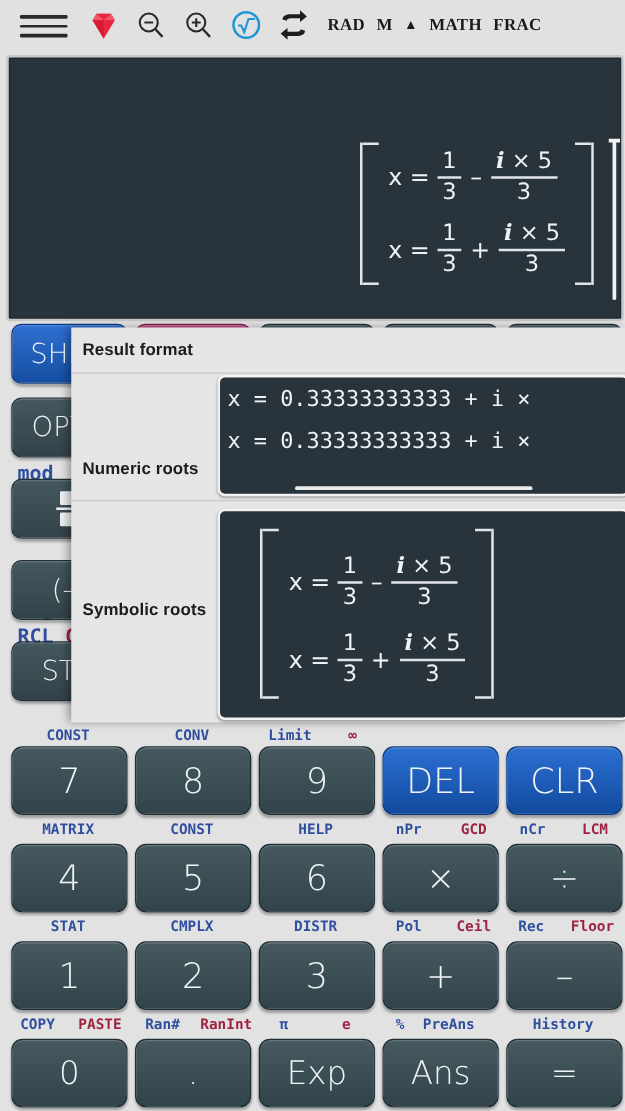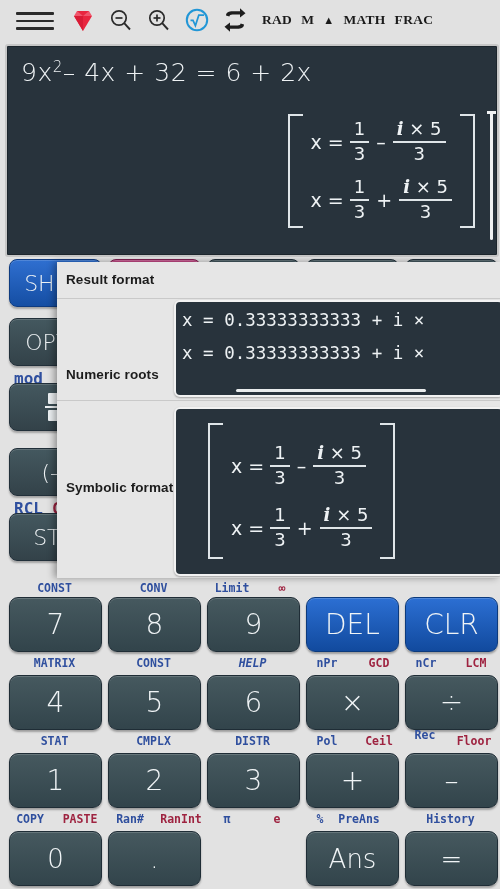--- a/index.html
+++ b/index.html
@@ -177,23 +177,20 @@
     <div class="statuses">
       <span>RAD</span>
       <span>M</span>
       <span class="tri">▲</span>
       <span>MATH</span>
       <span>FRAC</span>
     </div>
   </div>
 
   <div class="display">
-    <div class="expr">
-      <span>9x</span><sup>2</sup><span>– 4x + 32 = 6 + 2x</span>
-    </div>
 
     <div class="matrix-wrap">
       <div class="brk l"></div>
       <div class="rows">
         <div class="eqrow">
           <span class="lead">x =</span>
           <span class="frac">
             <span class="num">1</span>
             <span class="bar"></span>
             <span class="den">3</span>
@@ -261,21 +258,21 @@
     <div class="dlg-lbl" style="left:9px;top:105px;">Numeric roots</div>
     <div class="resbox" style="left:117px;top:38px;width:326px;height:93px;">
       <div class="num-line" style="position:absolute;left:6px;top:8px;">x = 0.33333333333 + i ×</div>
       <div class="num-line" style="position:absolute;left:6px;top:41px;">x = 0.33333333333 + i ×</div>
       <div class="hscroll" style="left:60px;bottom:3px;width:190px;"></div>
     </div>
 
     <div class="dlg-sep" style="top:138px;"></div>
 
     <div class="dlg-lbl" style="left:9px;top:478px;"></div>
-    <div class="dlg-lbl" style="left:9px;top:218px;">Symbolic format</div>
+    <div class="dlg-lbl" style="left:9px;top:218px;">Symbolic roots</div>
     <div class="resbox" style="left:117px;top:145px;width:326px;height:165px;">
       <div class="matrix-wrap" style="position:absolute;left:32px;top:14px;right:auto;">
         <div class="brk l" style="height:136px;"></div>
         <div class="rows" style="gap:18px;height:136px;">
           <div class="eqrow">
             <span class="lead">x =</span>
             <span class="frac">
               <span class="num">1</span>
               <span class="bar"></span>
               <span class="den">3</span>
@@ -315,55 +312,56 @@
     <div class="keylbl red" style="left:262px;top:0px;width:40px;">∞</div>
 
     <div class="key" style="left:9px;top:16px;">7</div>
     <div class="key" style="left:108px;top:16px;">8</div>
     <div class="key" style="left:207px;top:16px;">9</div>
     <div class="key blue" style="left:306px;top:16px;">DEL</div>
     <div class="key blue" style="left:405px;top:16px;">CLR</div>
 
     <div class="keylbl" style="left:9px;top:75px;width:91px;">MATRIX</div>
     <div class="keylbl" style="left:108px;top:75px;width:91px;">CONST</div>
-    <div class="keylbl" style="left:207px;top:75px;width:91px;font-style:italic;">HELP</div>
+    <div class="keylbl" style="left:207px;top:75px;width:91px;">HELP</div>
     <div class="keylbl" style="left:302px;top:75px;width:50px;">nPr</div>
     <div class="keylbl red" style="left:354px;top:75px;width:50px;">GCD</div>
     <div class="keylbl" style="left:401px;top:75px;width:50px;">nCr</div>
     <div class="keylbl red" style="left:452px;top:75px;width:48px;">LCM</div>
 
     <div class="key" style="left:9px;top:94px;">4</div>
     <div class="key" style="left:108px;top:94px;">5</div>
     <div class="key" style="left:207px;top:94px;">6</div>
     <div class="key" style="left:306px;top:94px;">×</div>
     <div class="key" style="left:405px;top:94px;">÷</div>
 
     <div class="keylbl" style="left:9px;top:153px;width:91px;">STAT</div>
     <div class="keylbl" style="left:108px;top:153px;width:91px;">CMPLX</div>
     <div class="keylbl" style="left:207px;top:153px;width:91px;">DISTR</div>
     <div class="keylbl" style="left:302px;top:153px;width:50px;">Pol</div>
     <div class="keylbl red" style="left:352px;top:153px;width:54px;">Ceil</div>
-    <div class="keylbl" style="left:400px;top:147px;width:50px;">Rec</div>
+    <div class="keylbl" style="left:400px;top:153px;width:50px;">Rec</div>
     <div class="keylbl red" style="left:448px;top:153px;width:52px;">Floor</div>
 
     <div class="key" style="left:9px;top:172px;">1</div>
     <div class="key" style="left:108px;top:172px;">2</div>
     <div class="key" style="left:207px;top:172px;">3</div>
     <div class="key" style="left:306px;top:172px;">+</div>
     <div class="key" style="left:405px;top:172px;">–</div>
 
     <div class="keylbl" style="left:2px;top:231px;width:56px;">COPY</div>
     <div class="keylbl red" style="left:52px;top:231px;width:56px;">PASTE</div>
     <div class="keylbl" style="left:104px;top:231px;width:52px;">Ran#</div>
     <div class="keylbl red" style="left:150px;top:231px;width:62px;">RanInt</div>
     <div class="keylbl" style="left:206px;top:231px;width:42px;">π</div>
     <div class="keylbl red" style="left:256px;top:231px;width:42px;">e</div>
     <div class="keylbl" style="left:300px;top:231px;width:40px;">%</div>
     <div class="keylbl" style="left:324px;top:231px;width:70px;">PreAns</div>
     <div class="keylbl" style="left:405px;top:231px;width:91px;">History</div>
 
     <div class="key sm" style="left:9px;top:250px;">0</div>
     <div class="key sm" style="left:108px;top:250px;">.</div>
+    <div class="key sm" style="left:207px;top:250px;">Exp</div>
     <div class="key sm" style="left:306px;top:250px;">Ans</div>
     <div class="key sm" style="left:405px;top:250px;">=</div>
   </div>
 
 </div>
 
 </body></html>

